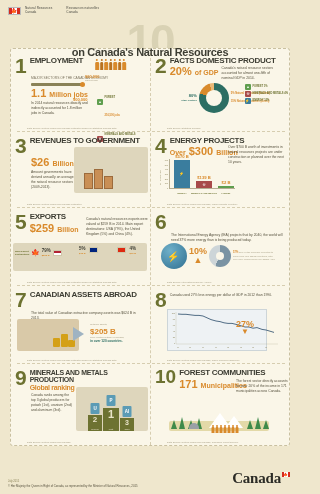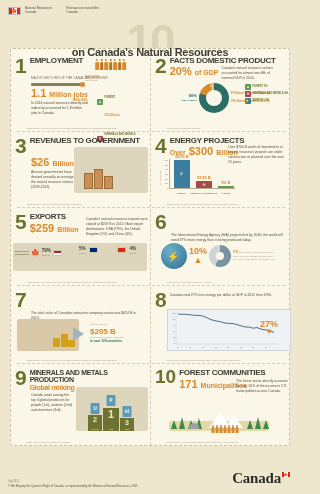--- a/index.html
+++ b/index.html
@@ -375,20 +375,23 @@
       </div>
       <div class="note" style="position:absolute;left:16px;bottom:1px;">Data Source: International Energy Agency.</div>
     </div>
   </div>
   <div class="sep" style="top:236px;"></div>
 
   <div class="row" style="top:238px;height:76px;">
     <div class="cell left">
       <div class="head">
         <div class="num">7</div>
+        <div class="htxt">
+            <div class="h1">CANADIAN ASSETS ABROAD</div>
+          </div>
       </div>
       <div class="body" style="margin-left:16px;width:112px;">The total value of Canadian extractive company assets was $624 B in 2013.</div>
       <div class="map" style="position:absolute;left:6px;top:32px;width:62px;height:32px;background:#d9c9a8;">
         <div style="position:absolute;right:4px;bottom:4px;display:flex;gap:0.5px;align-items:flex-end;">
           <span style="display:block;width:7px;height:9px;background:#d4a017;border-radius:1px;"></span>
           <span style="display:block;width:7px;height:13px;background:#d4a017;border-radius:1px;"></span>
           <span style="display:block;width:7px;height:7px;background:#d4a017;border-radius:1px;"></span>
         </div>
       </div>
       <div style="position:absolute;left:62px;top:40px;width:0;height:0;border-top:7px solid transparent;border-bottom:7px solid transparent;border-left:11px solid #9fb3c2;"></div>
@@ -401,21 +404,21 @@
       <div class="note" style="position:absolute;left:16px;bottom:1px;">Data Source: Natural Resources Canada estimates based on Statistics Canada data.</div>
     </div>
 
     <div class="cell">
       <div class="head">
         <div class="num">8</div>
         <div class="htxt">
           <div class="body" style="width:112px;">Canada used 27% less energy per dollar of GDP in 2012 than 1990.</div>
         </div>
       </div>
-      <div class="linechart" style="position:absolute;left:16px;top:22px;width:124px;height:42px;">
+      <div class="linechart" style="position:absolute;left:16px;top:22px;width:100px;height:42px;">
         <svg viewBox="0 0 112 42" width="112" height="42">
           <g stroke="#b5ad92" stroke-width="0.3">
             <line x1="8" y1="2" x2="8" y2="34"></line>
             <line x1="8" y1="34" x2="110" y2="34"></line>
           </g>
           <g fill="#8a8257" font-size="2" font-family="Liberation Sans, sans-serif" text-anchor="end">
             <text x="7" y="4">100</text>
               <text x="7" y="10">80</text>
               <text x="7" y="16">60</text>
             <text x="7" y="22">40</text>

